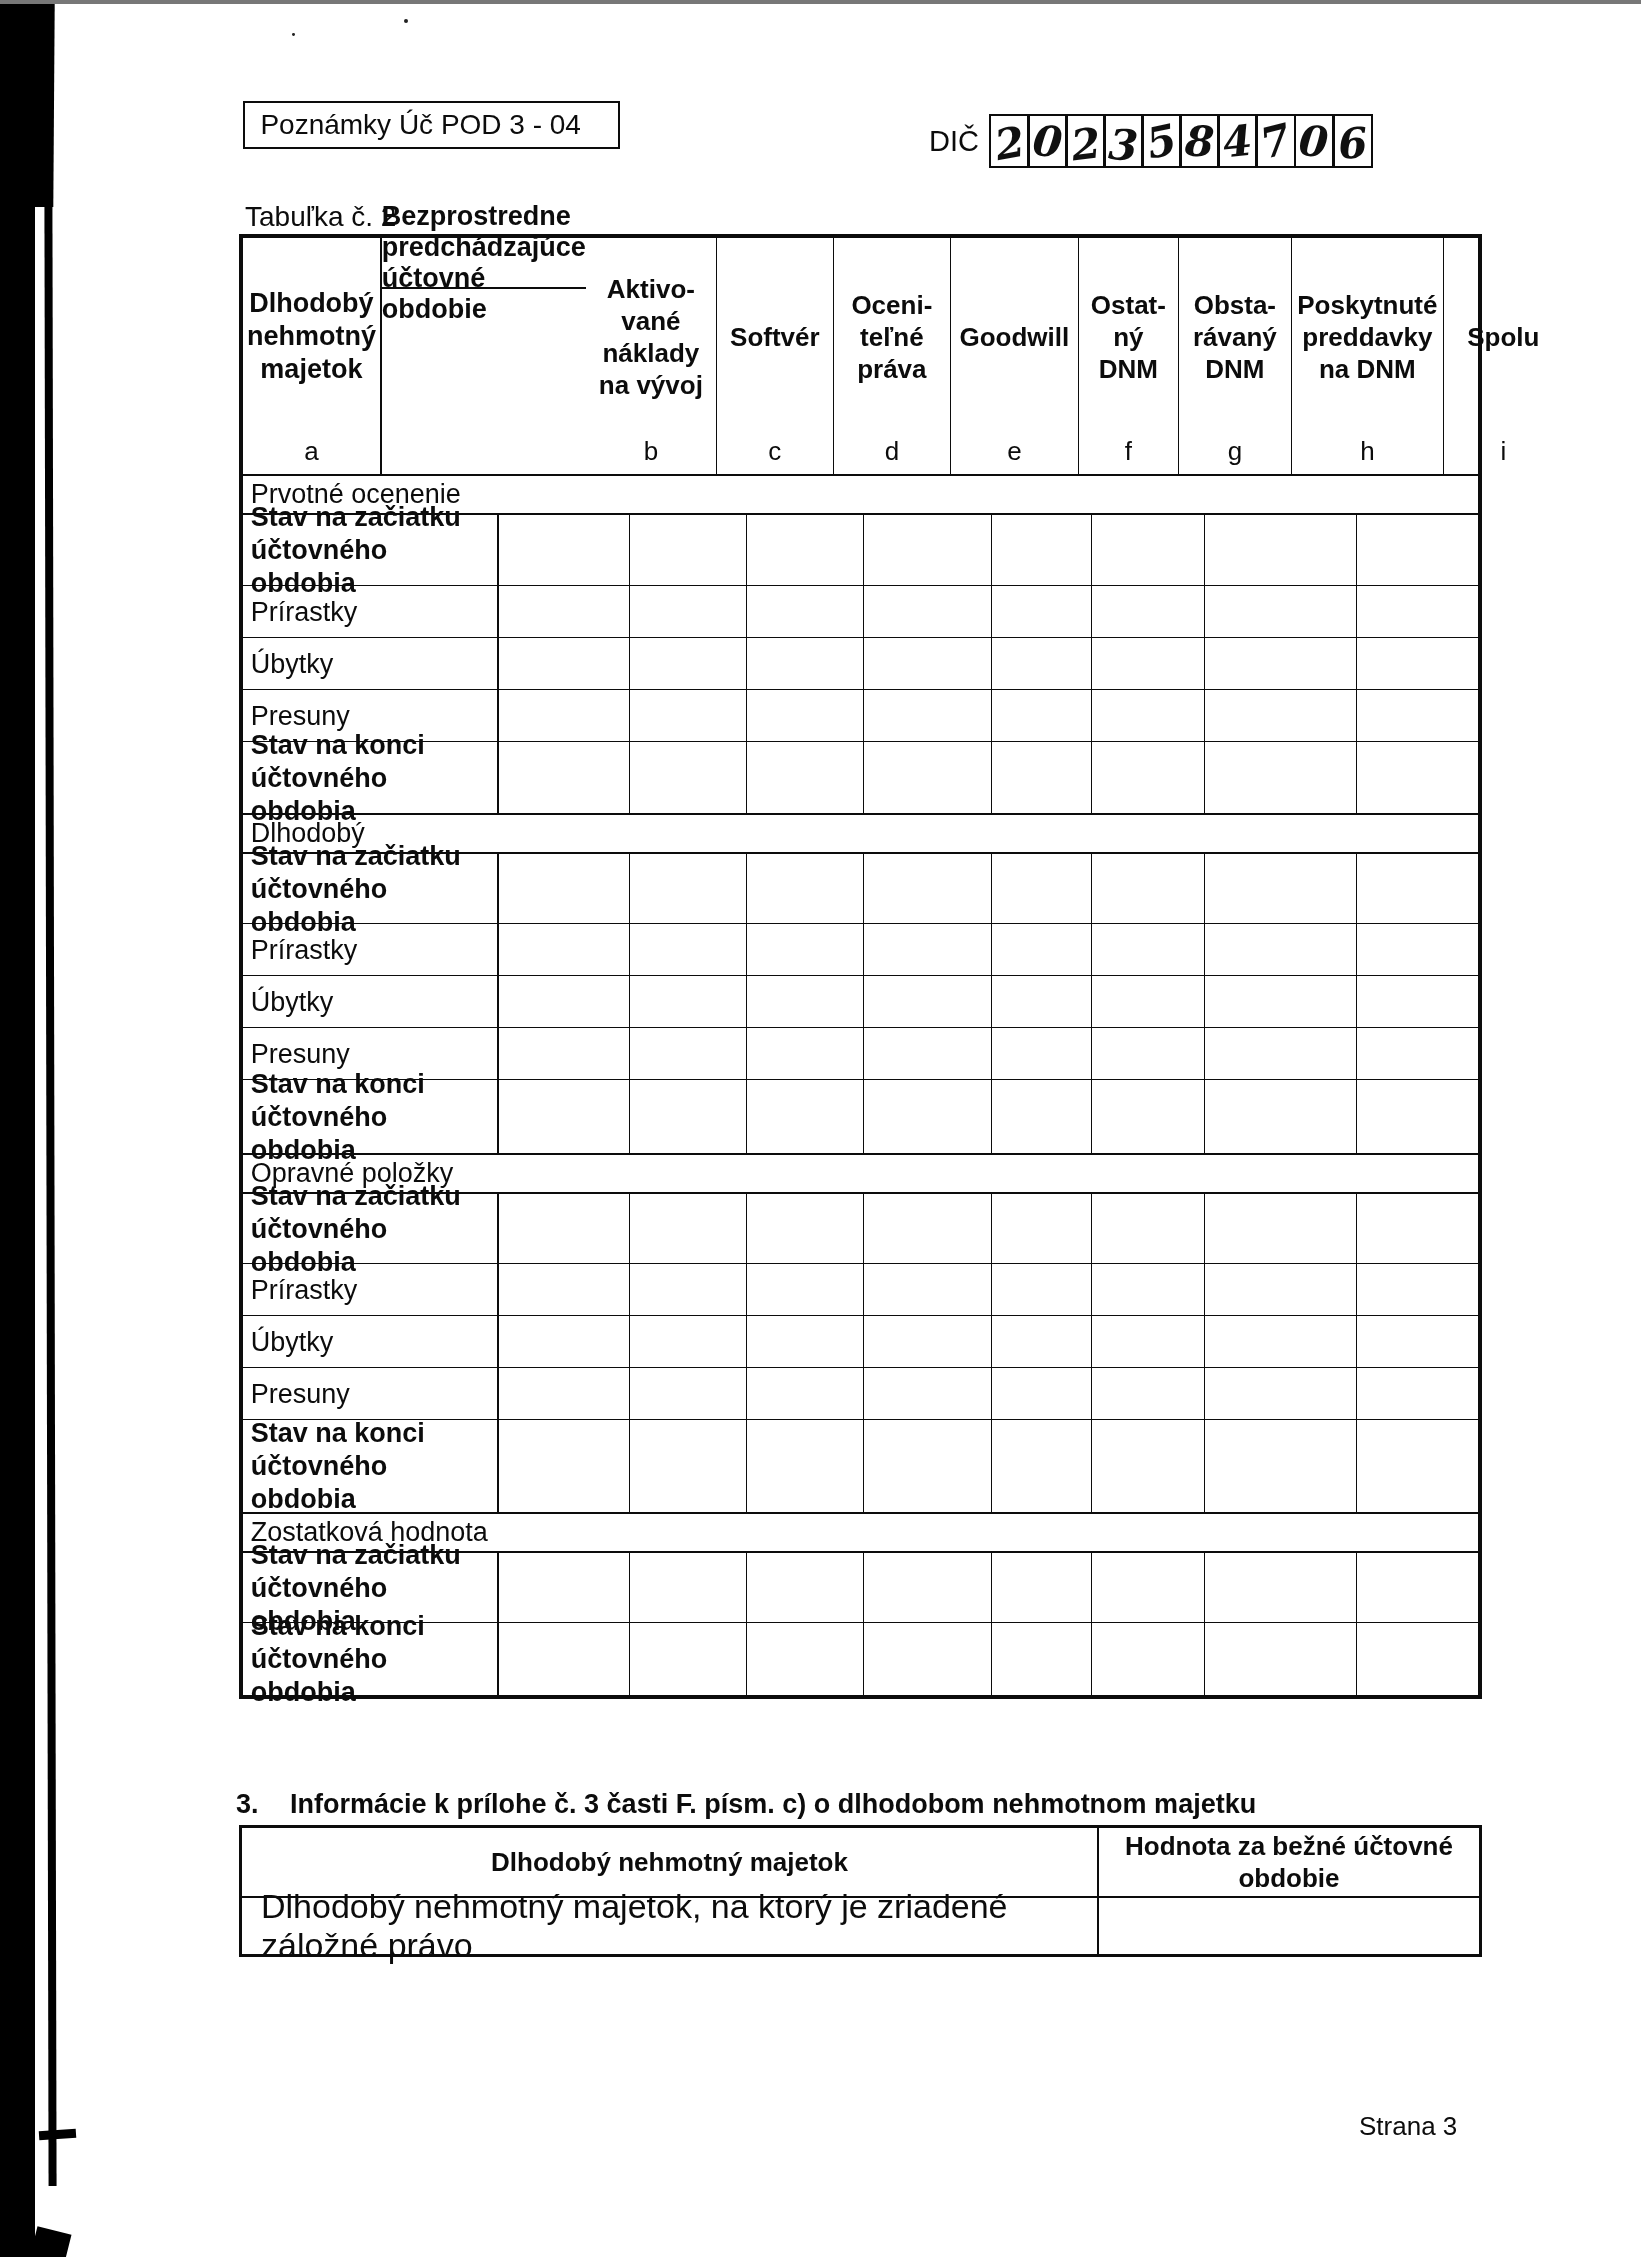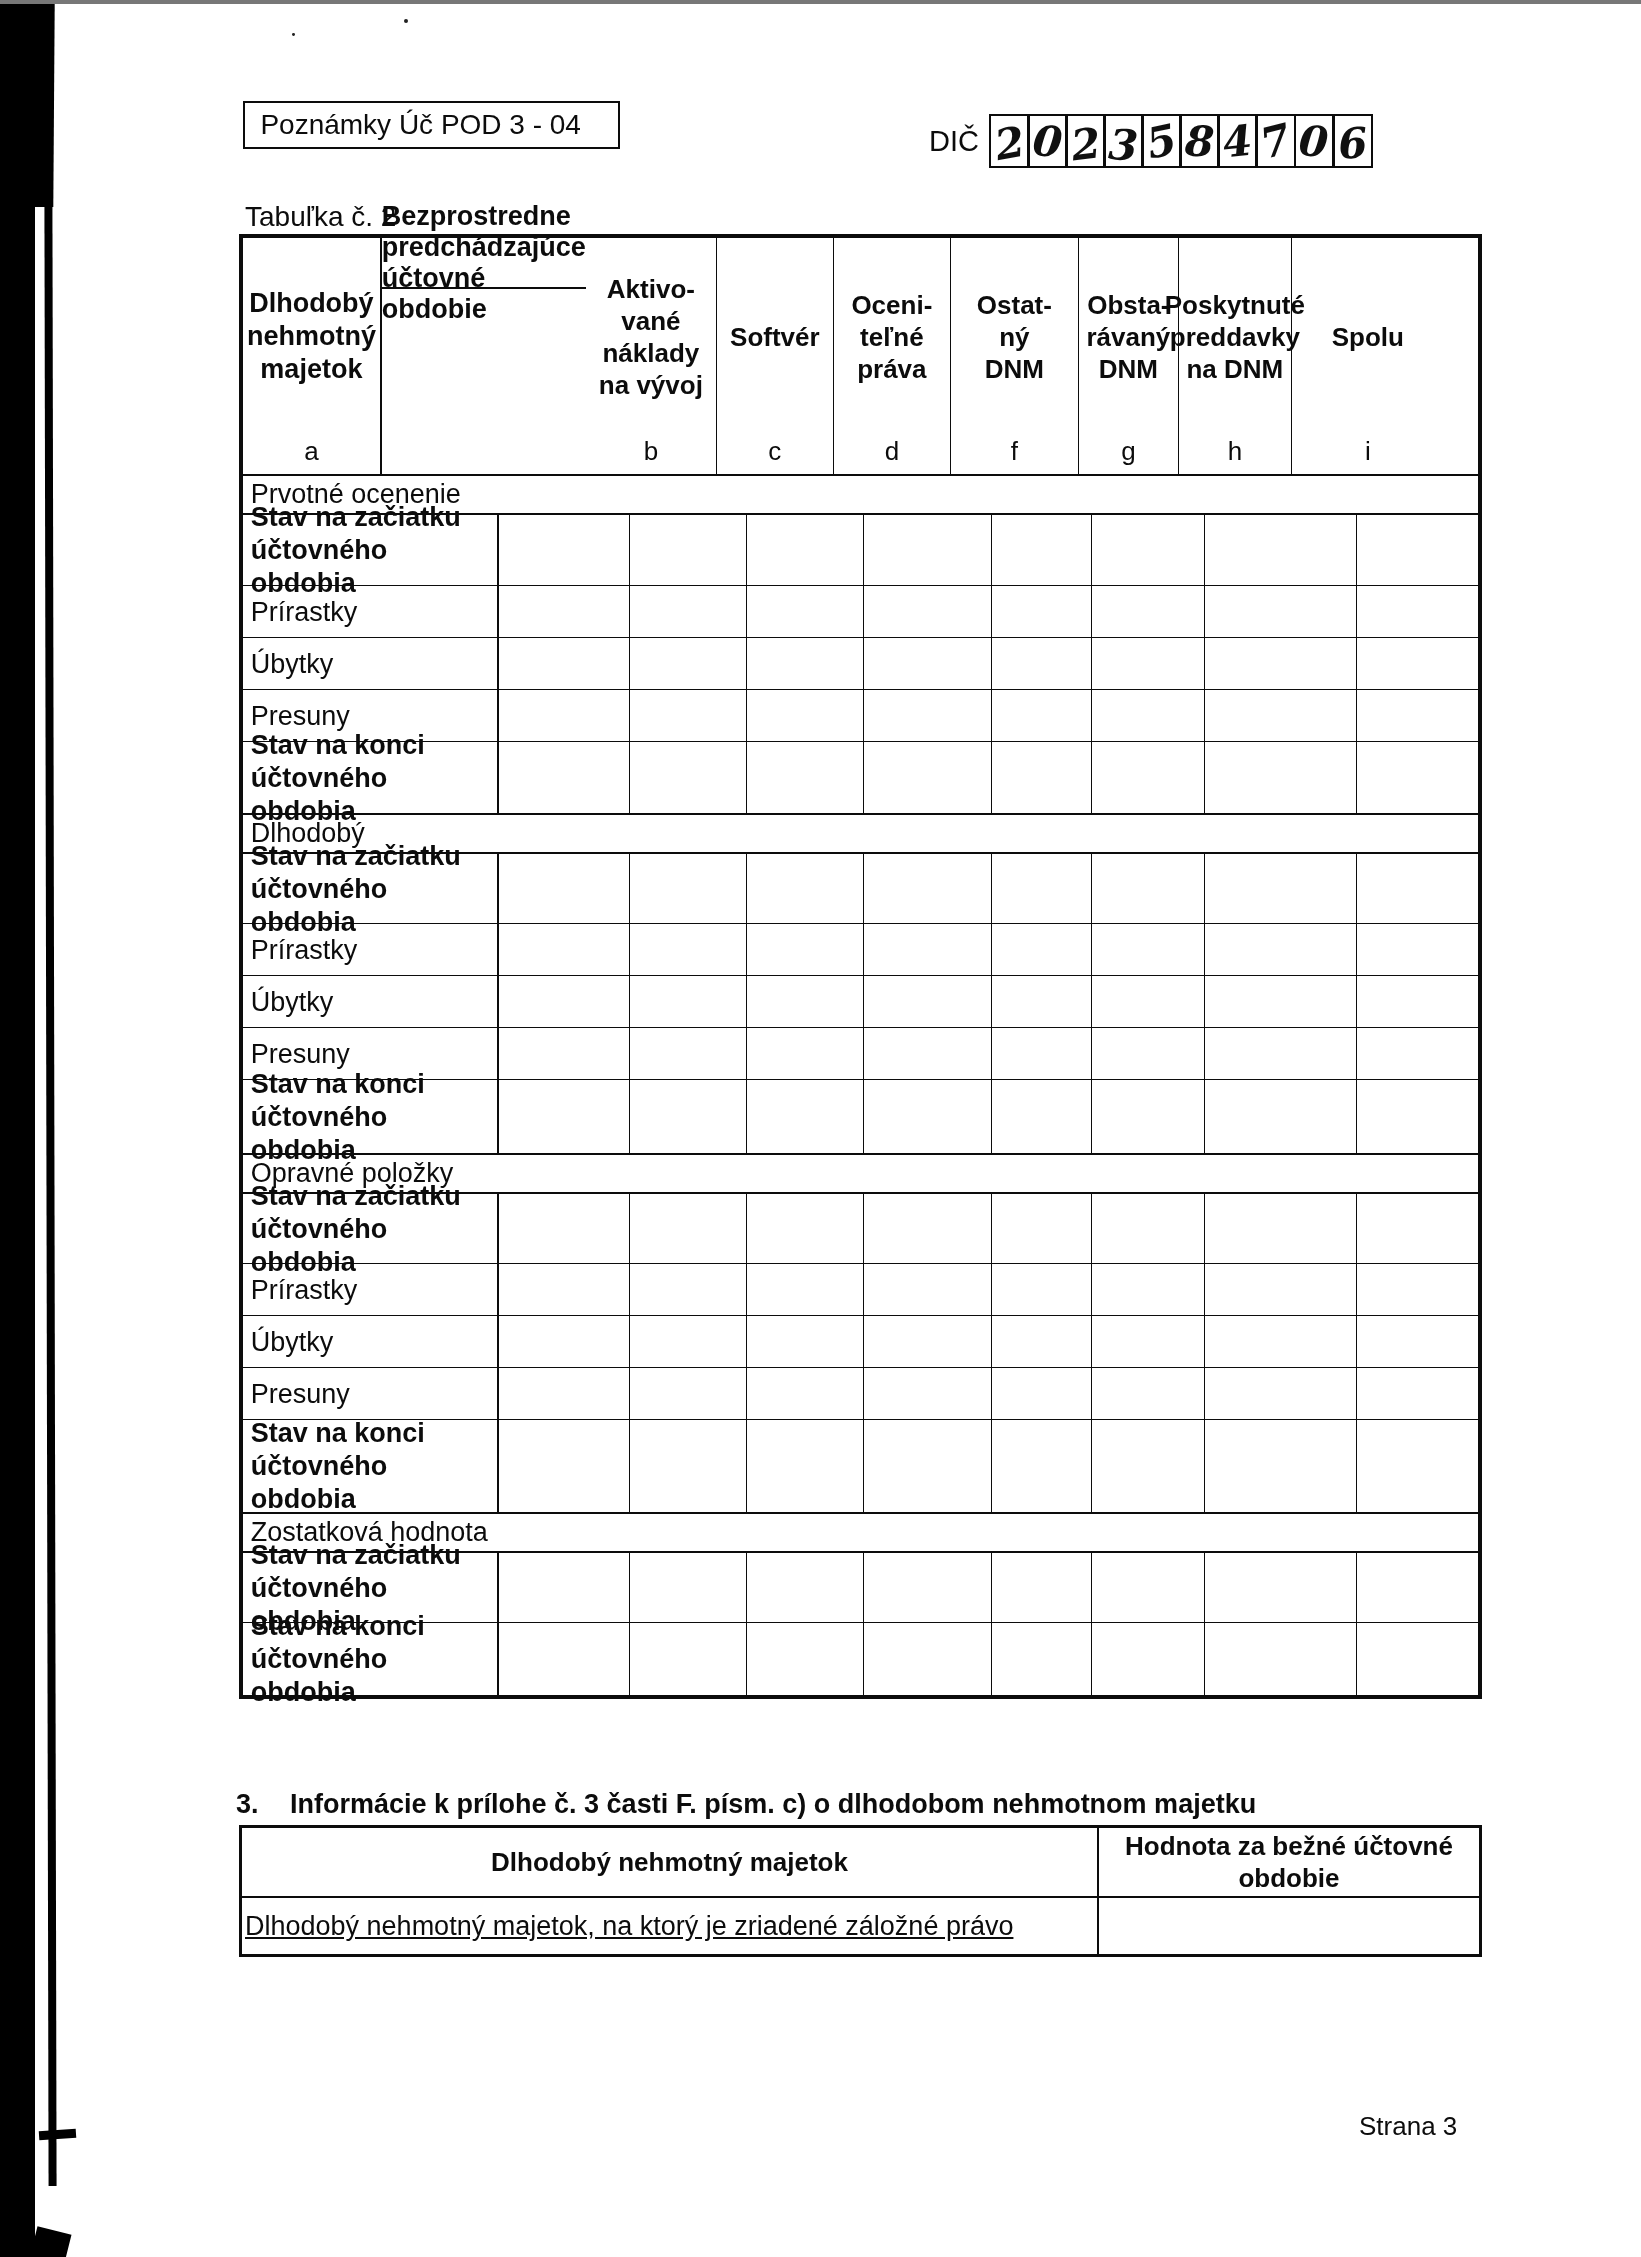--- a/index.html
+++ b/index.html
@@ -121,21 +121,21 @@
   .sec3-num { width:54px; }
   .tbl3 { position:absolute; left:239px; top:1821px; width:1243px; border:3.9px solid #0c0c0c; }
   .t3-head { display:flex; border-bottom:2.9px solid #0c0c0c; height:70px; }
   .t3-row  { display:flex; height:56px; }
   .t3-c1 { width:857px; border-right:2.9px solid #0c0c0c; }
   .t3-c2 { flex:1; }
   .t3-head .t3-c1, .t3-head .t3-c2 {
     display:flex; align-items:center; justify-content:center; text-align:center;
     font-weight:bold; font-size:26px; line-height:32px; padding:0 19.3px;
   }
-  .t3-row .t3-c1 { display:flex; align-items:center; padding-left:3px; font-size:27px;text-decoration:underline; }
+  .t3-row .t3-c1 { display:flex; align-items:center; padding-left:19px; font-size:34px; }
 
   .page-number { position:absolute; left:1359px; top:2107px; font-size:26px; }
 </style>
 </head>
 <body>
 
 <div class="page">
 
   <div class="scan-band"></div>
   <div class="scan-line"></div>
@@ -214,20 +214,24 @@
             <div class="mt-col-title">Softvér</div>
             <div class="mt-letter">c</div>
           </div>
           <div class="mt-col">
             <div class="mt-col-title">Oceni-
 teľné
 práva</div>
             <div class="mt-letter">d</div>
           </div>
           <div class="mt-col">
+            <div class="mt-col-title">Goodwill</div>
+            <div class="mt-letter">e</div>
+          </div>
+          <div class="mt-col">
             <div class="mt-col-title">Ostat-
 ný
 DNM</div>
             <div class="mt-letter">f</div>
           </div>
           <div class="mt-col">
             <div class="mt-col-title">Obsta-
 rávaný
 DNM</div>
             <div class="mt-letter">g</div>

